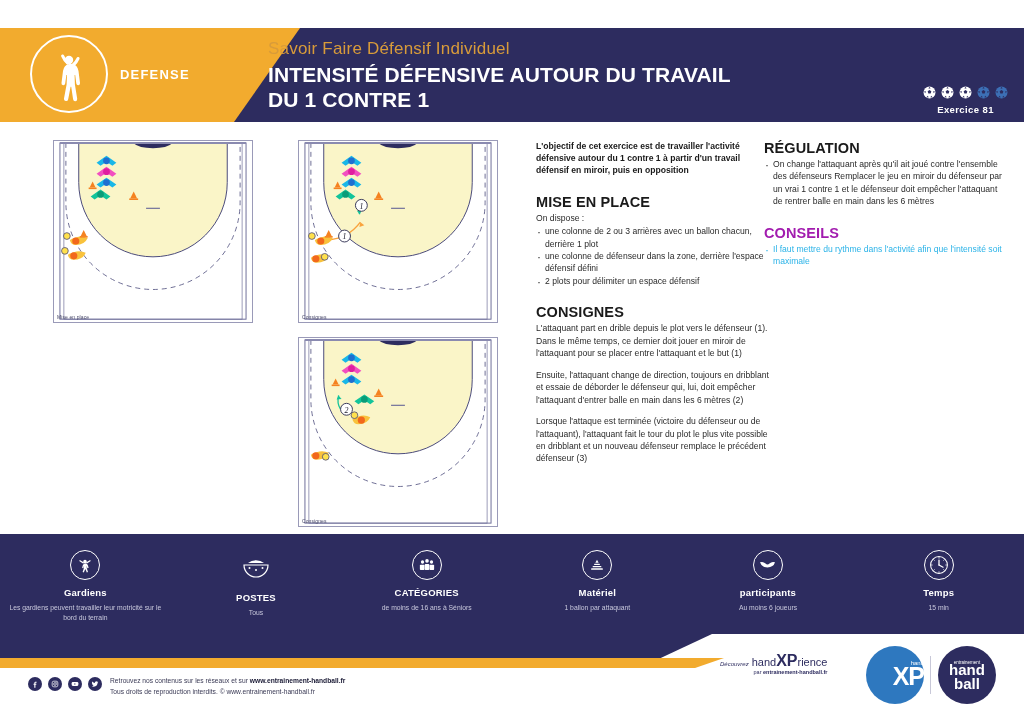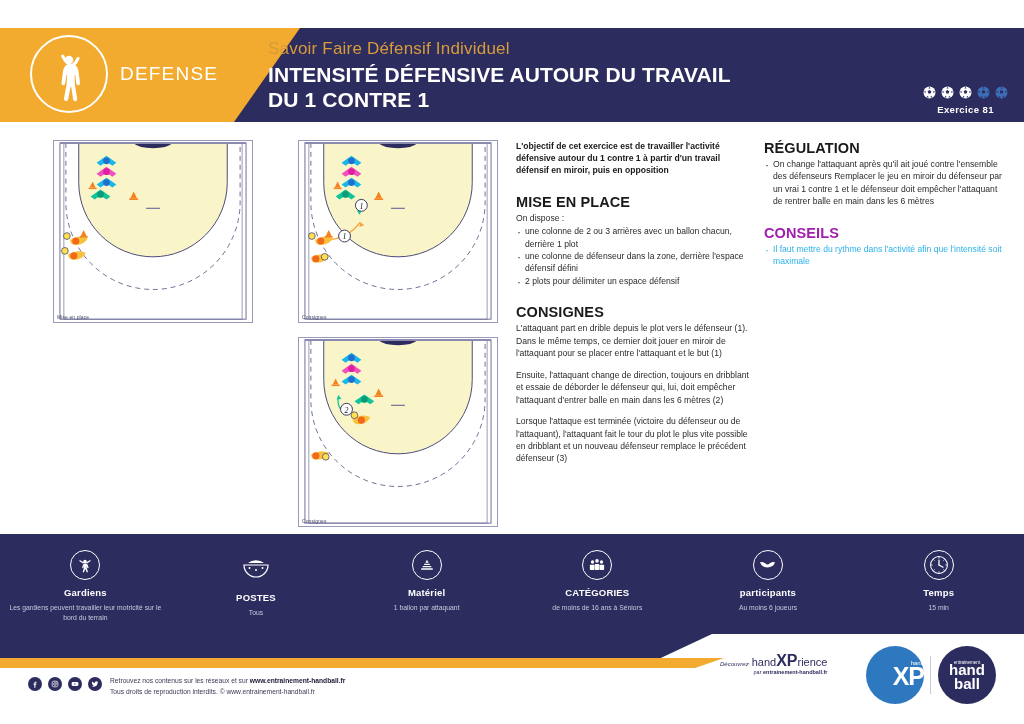--- a/index.html
+++ b/index.html
@@ -18,21 +18,21 @@
     position:absolute; left:0; top:0; width:300px; height:94px;
     background:#f2ab2e;
     clip-path: polygon(0 0, 100% 0, 78% 100%, 0 100%);
   }
   .defense-badge { position:absolute; left:30px; top:7px; display:flex; align-items:center; gap:12px; }
   .badge-circle {
     width:78px; height:78px; border-radius:50%;
     border:2px solid #ffffff; display:flex; align-items:center; justify-content:center;
   }
   .badge-label {
-    color:#ffffff; font-weight:normal; font-size:19px; letter-spacing:1.2px;
+    color:#ffffff; font-weight:bold; font-size:13px; letter-spacing:1.2px;
   }
   .header-titles { position:absolute; left:268px; top:10px; }
   .header-sup {
     color:#d89b3a; font-size:17px; font-weight:normal; letter-spacing:0.2px; line-height:1.35;
   }
   .header-main {
     color:#ffffff; font-size:21px; font-weight:bold; letter-spacing:0.1px; line-height:1.18; margin-top:2px;
   }
   .header-right { position:absolute; right:16px; top:58px; text-align:center; }
   .balls-row { display:flex; gap:5px; justify-content:flex-end; }
@@ -46,21 +46,21 @@
     position:absolute; background:#ffffff;
     border:1px solid #9a9ab8;
   }
   .court-inner { position:absolute; inset:0; }
   .court-caption {
     position:absolute; left:3px; bottom:2px; font-size:5px; color:#4a4a6a;
     letter-spacing:0.1px;
   }
 
   
-  .col-mid { position:absolute; left:516px; top:140px; width:238px; }
+  .col-mid { position:absolute; left:536px; top:140px; width:238px; }
   .col-right { position:absolute; left:764px; top:140px; width:244px; }
 
   .obj-text { font-size:8.6px; font-weight:bold; color:#1a1a1a; line-height:1.42; }
   h2.sec {
     font-size:14.5px; font-weight:bold; color:#1a1a1a; letter-spacing:0.1px;
     margin-top:17px; margin-bottom:2px;
   }
   h2.sec.blue { color:#a21caf; }
   .sec-sub { font-size:8.6px; color:#2a2a2a; line-height:1.45; }
   ul.dots { list-style:none; margin-top:1px; }
@@ -452,43 +452,43 @@
             <circle cx="21.5" cy="18" r="1" fill="#ffffff"></circle>
           </svg>
         </div>
         <div class="info-title" style="margin-top:8px;">POSTES</div>
         <div class="info-desc">Tous</div>
       </div>
 
       <div class="info-cell">
         <div class="info-circle">
           <svg width="18" height="18" viewBox="0 0 24 24" fill="#ffffff">
-            <path d="M12 5 l2.2 4 h-4.4 z"></path>
-            <rect x="8.2" y="10.2" width="7.6" height="1.9" rx="0.6"></rect>
-            <rect x="6.2" y="13.2" width="11.6" height="1.9" rx="0.6"></rect>
-            <rect x="4.2" y="16.2" width="15.6" height="2" rx="0.7"></rect>
-          </svg>
-        </div>
-        <div class="info-title">Matériel</div>
-        <div class="info-desc">1 ballon par attaquant</div>
-      </div>
-
-      <div class="info-cell">
-        <div class="info-circle">
-          <svg width="18" height="18" viewBox="0 0 24 24" fill="#ffffff">
             <circle cx="6" cy="8" r="2.2"></circle>
               <circle cx="12" cy="6.5" r="2.4"></circle>
               <circle cx="18" cy="8" r="2.2"></circle>
             <rect x="2.5" y="11.5" width="6.2" height="7" rx="1"></rect>
             <rect x="9" y="10.5" width="6" height="8" rx="1"></rect>
             <rect x="15.3" y="11.5" width="6.2" height="7" rx="1"></rect>
           </svg>
         </div>
         <div class="info-title">CATÉGORIES</div>
         <div class="info-desc">de moins de 16 ans à Séniors</div>
+      </div>
+
+      <div class="info-cell">
+        <div class="info-circle">
+          <svg width="18" height="18" viewBox="0 0 24 24" fill="#ffffff">
+            <path d="M12 5 l2.2 4 h-4.4 z"></path>
+            <rect x="8.2" y="10.2" width="7.6" height="1.9" rx="0.6"></rect>
+            <rect x="6.2" y="13.2" width="11.6" height="1.9" rx="0.6"></rect>
+            <rect x="4.2" y="16.2" width="15.6" height="2" rx="0.7"></rect>
+          </svg>
+        </div>
+        <div class="info-title">Matériel</div>
+        <div class="info-desc">1 ballon par attaquant</div>
       </div>
 
       <div class="info-cell">
         <div class="info-circle">
           <svg width="19" height="19" viewBox="0 0 24 24" fill="#ffffff">
             <path d="M2.5 8 q4 -1.5 7 1.5 q1.2 1.2 2.5 1.2 q1.3 0 2.5 -1.2 q3 -3 7 -1.5 q-2 6.5 -9.5 6.5 q-7.5 0 -9.5 -6.5 z"></path>
           </svg>
         </div>
         <div class="info-title">participants</div>
         <div class="info-desc">Au moins 6 joueurs</div>

